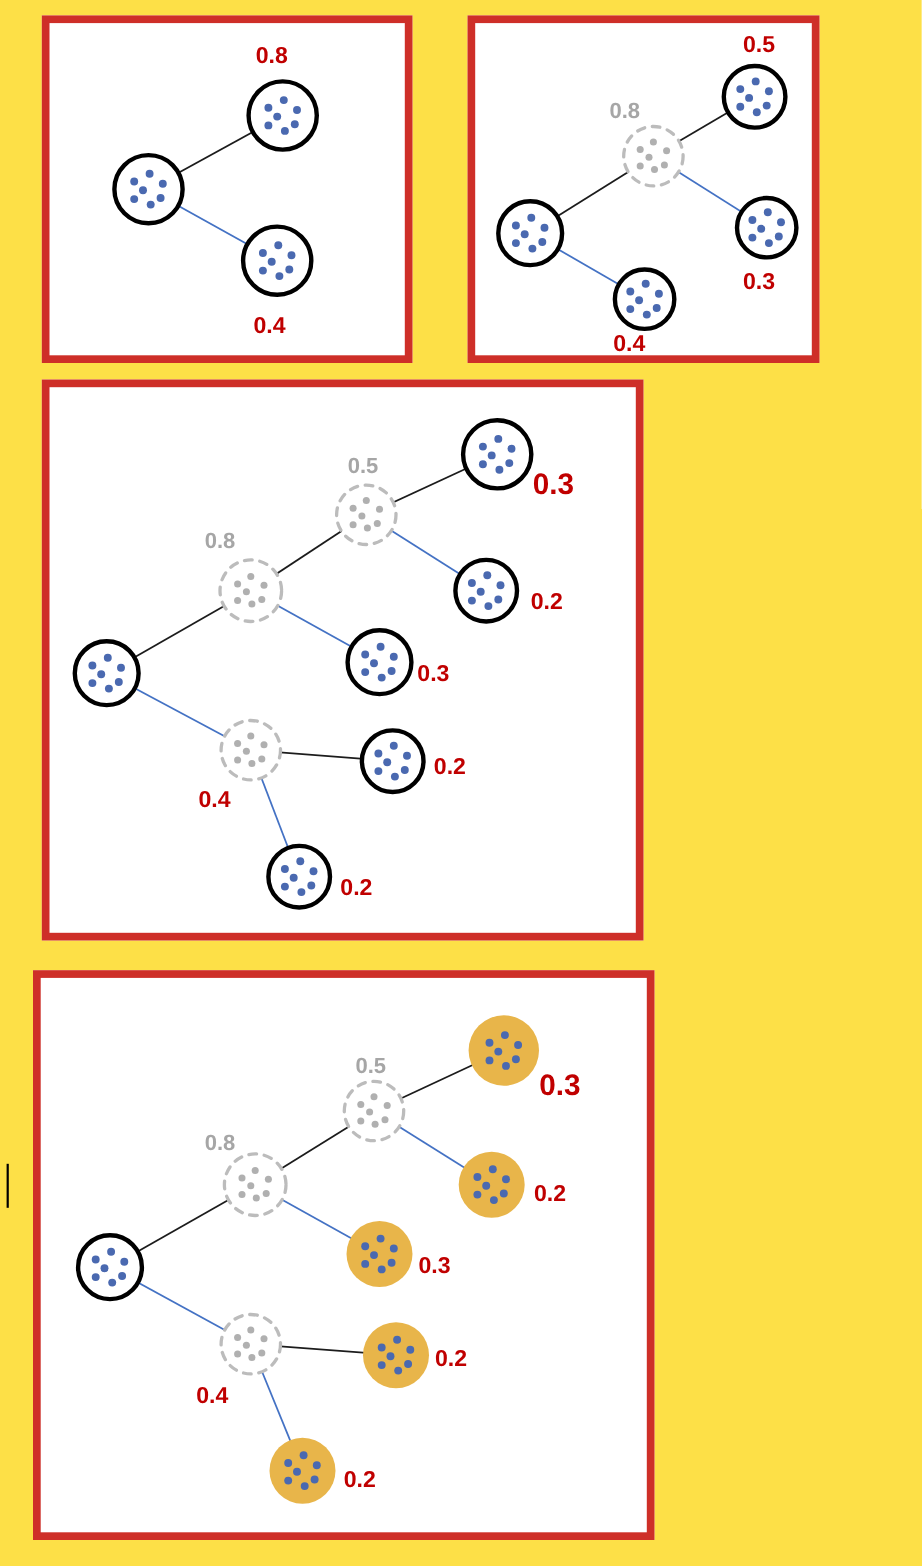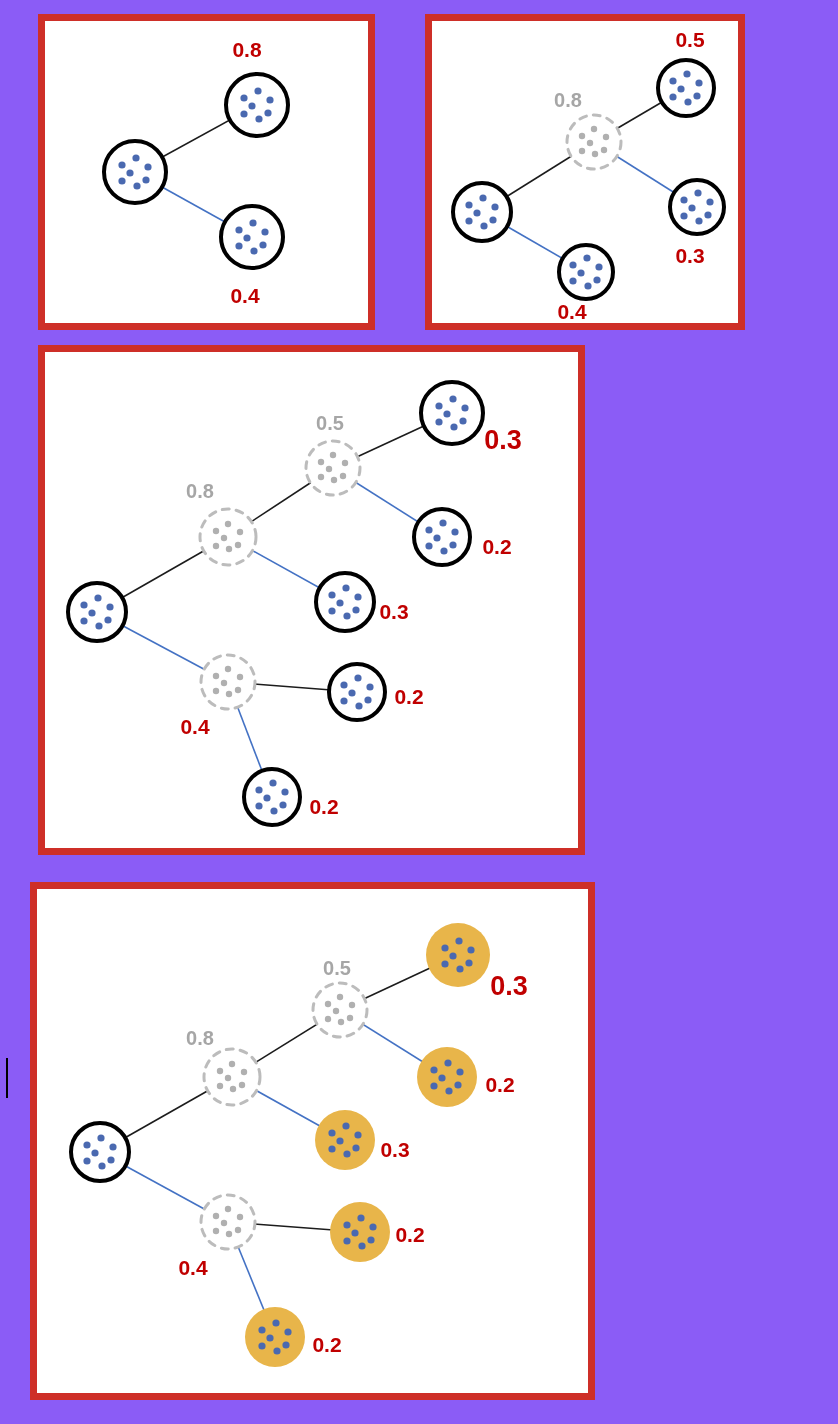--- a/index.html
+++ b/index.html
@@ -1,18 +1,18 @@
 <!DOCTYPE html>
 <html><head>
 <meta charset="utf-8">
 <style>
   * { margin:0; padding:0; box-sizing:border-box; }
   html,body { background:#ffffff; }
   body { font-family:"Liberation Sans", sans-serif; }
-  .canvas { position:relative; width:838px; height:1424px; background:#8b5cf6; overflow:hidden; }
+  .canvas { position:relative; width:838px; height:1424px; background:#fde047; overflow:hidden; }
   .panel { position:absolute; border:7px solid #ce2f28; background:#ffffff; }
   #panel1 { left:38px;  top:14px;  width:337px; height:316px; }
   #panel2 { left:425px; top:14px;  width:320px; height:316px; }
   #panel3 { left:38px;  top:345px; width:547px; height:510px; }
   #panel4 { left:30px;  top:882px; width:565px; height:518px; }
   svg { display:block; }
   .node-solid { fill:#ffffff; stroke:#000000; stroke-width:4; }
   .node-ghost { fill:#ffffff; stroke:#bcbcbc; stroke-width:3; stroke-dasharray:7 7; stroke-linecap:round; }
   .node-leaf  { fill:#e8b54a; stroke:none; }
   .edge { stroke-width:1.6; }

